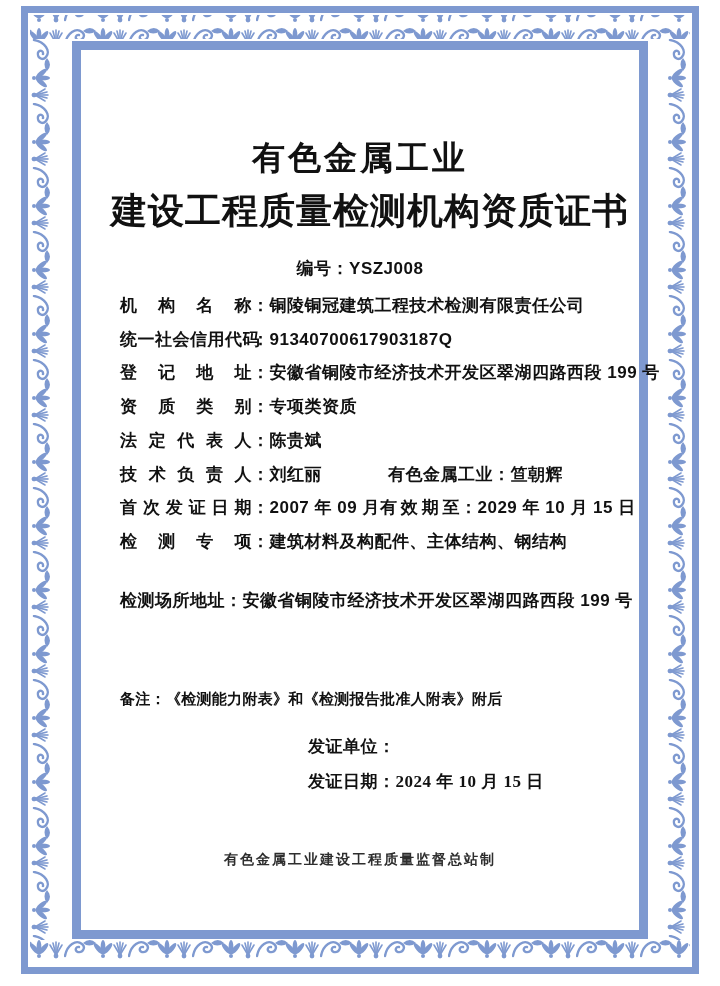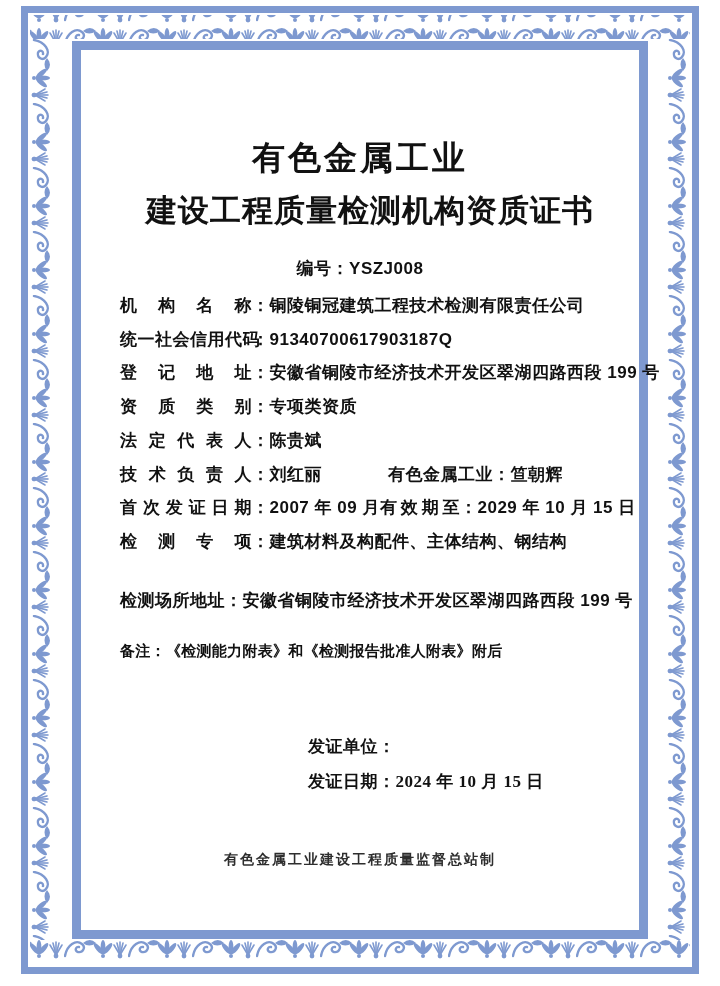--- a/index.html
+++ b/index.html
@@ -5,21 +5,21 @@
   html,body { margin:0; padding:0; background:#ffffff; }
   .page {
     position:relative; width:720px; height:986px; background:#ffffff;
     font-family:"Liberation Sans","DejaVu Sans",sans-serif; color:#111;
     overflow:hidden;
   }
   .border-svg { position:absolute; left:0; top:0; width:720px; height:986px; pointer-events:none; }
   .row { position:absolute; left:120px; font-size:17px; font-weight:700; letter-spacing:0.5px; white-space:nowrap; line-height:21px; }
   .center { left:0; right:0; text-align:center; letter-spacing:0.5px; }
   .title1 { top:147px; font-size:33px; font-weight:900; letter-spacing:3px; }
-  .title2 { top:200px; font-size:31px; font-weight:900; letter-spacing:1px;padding-left:20px; }
+  .title2 { top:200px; font-size:36px; font-weight:900; letter-spacing:1px;padding-left:20px; }
   .serial { top:258px; font-size:17px; font-weight:700; }
   .flabel  { display:inline-block; width:132px; text-align:justify; text-align-last:justify; }
   .flabel2 { display:inline-block; width:80px;  text-align:justify; text-align-last:justify; }
   .col2 { position:absolute; left:268px; top:0; white-space:nowrap; }
   .small { font-size:15px; letter-spacing:0.3px; }
   .issue { left:308px; }
   .serifnum { font-family:"Liberation Serif","DejaVu Serif",serif; }
   .footer { top:849px; font-size:14px; font-weight:700; color:#2e2e2e; letter-spacing:2px;
             font-family:"Liberation Serif","DejaVu Serif",serif; }
 </style>
@@ -90,21 +90,21 @@
   <div class="row" style="top:430px"><span class="flabel">法定代表人</span><span>：</span><span>陈贵斌</span></div>
 
   <div class="row" style="top:464px"><span class="flabel">技术负责人</span><span>：</span><span>刘红丽</span><span class="col2" style="left:268px"><span>有色金属工业：</span><span>笪朝辉</span></span></div>
 
   <div class="row" style="top:497px"><span class="flabel">首次发证日期</span><span>：</span><span>2007 年 09 月</span><span class="col2" style="left:260px"><span class="flabel2">有效期至</span><span>：</span><span>2029 年 10 月 15 日</span></span></div>
 
   <div class="row" style="top:531px"><span class="flabel">检测专项</span><span>：</span><span>建筑材料及构配件、主体结构、钢结构</span></div>
 
   <div class="row" style="top:590px"><span>检测场所地址：</span><span>安徽省铜陵市经济技术开发区翠湖四路西段 199 号</span></div>
 
-  <div class="row small" style="top:640px"><span>备注：</span><span>《检测能力附表》和《检测报告批准人附表》附后</span></div>
+  <div class="row small" style="top:688px"><span>备注：</span><span>《检测能力附表》和《检测报告批准人附表》附后</span></div>
 
   <div class="row issue" style="top:736px"><span>发证单位：</span></div>
 
   <div class="row issue" style="top:771px"><span>发证日期：</span><span class="serifnum">2024 年 10 月 15 日</span></div>
 
   <div class="row center footer">有色金属工业建设工程质量监督总站制</div>
 
 </div>
 
 </body></html>

